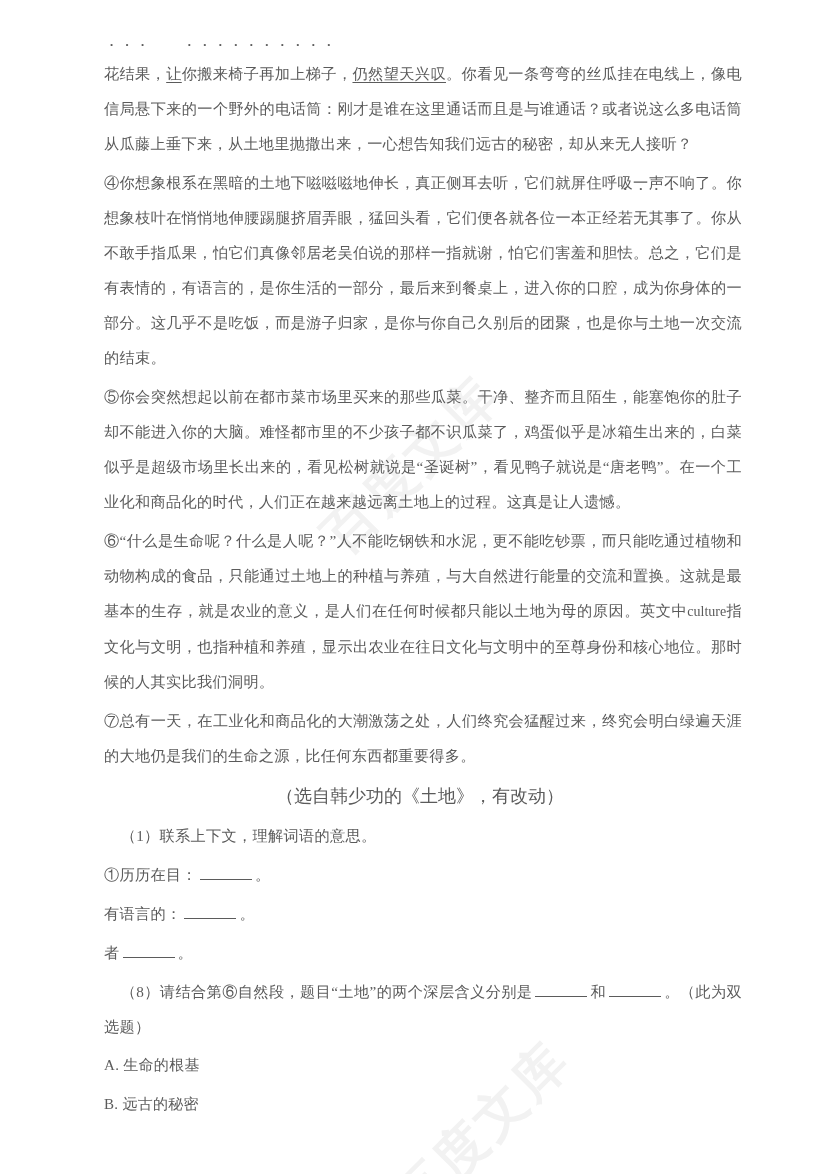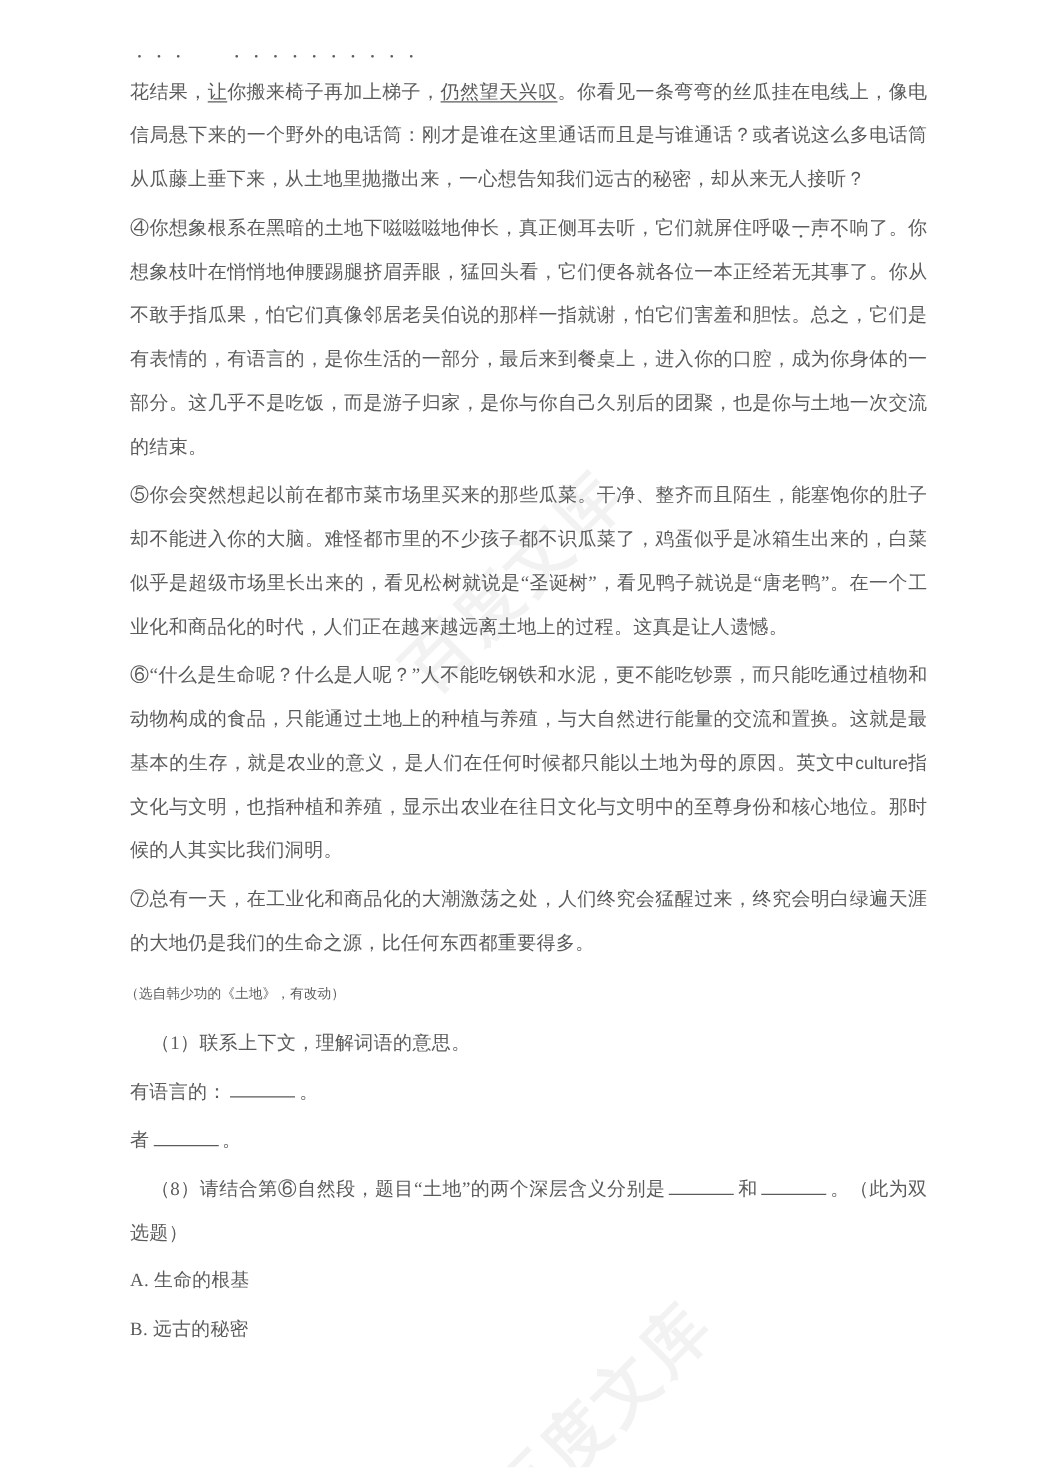--- a/index.html
+++ b/index.html
@@ -77,29 +77,29 @@
     position: absolute;
     top: -15px;
     left: 50%;
     transform: translateX(-50%);
     font-size: 9px;
     line-height: 1;
     color: #5b5b5b;
   }
 
   .mono {
-    font-family: Liberation Sans, sans-serif;
+    font-family: Liberation Serif, serif;
     font-size: 14px;
     letter-spacing: 0;
   }
 
   .attribution {
     margin-top: 6px;
-    text-align: left;
-    font-size: 11px;
+    text-align: center;
+    font-size: 18px;
     line-height: 35px;
     padding-right: 6px;
     font-family: Liberation Serif, serif;
   }
 
   .q-block { margin-top: 4px; }
   .q {
     font-size: 15.2px;
     line-height: 35px;
     text-align: justify;
@@ -137,20 +137,21 @@
     <p class="body-par"><span>⑥“什么是生命呢？什么是人呢？”人不能吃钢铁和水泥，更不能吃钞票，而只能吃通过植物和动物构成的食品，只能通过土地上的种植与养殖，与大自然进行能量的交流和置换。这就是最基本的生存，就是农业的意义，是人们在任何时候都只能以土地为母的原因。英文中</span><span class="mono">culture</span><span>指文化与文明，也指种植和养殖，显示出农业在往日文化与文明中的至尊身份和核心地位。那时候的人其实比我们洞明。</span></p>
 
     <p class="body-par">⑦总有一天，在工业化和商品化的大潮激荡之处，人们终究会猛醒过来，终究会明白绿遍天涯的大地仍是我们的生命之源，比任何东西都重要得多。</p>
 
 
     <div class="attribution">（选自韩少功的《土地》，有改动）</div>
 
     <div class="q-block">
 
       <p class="q q-indent">（1）联系上下文，理解词语的意思。</p>
+      <p class="q"><span>①历历在目：</span><span class="blank"></span><span>。</span></p>
       <p class="q"><span>有语言的：</span><span class="blank"></span><span>。</span></p>
 
       <p class="q"><span>者</span><span class="blank"></span><span>。</span></p>
 
       <p class="q q-indent"><span>（8）请结合第⑥自然段，题目“土地”的两个深层含义分别是</span><span class="blank"></span><span>和</span><span class="blank"></span><span>。（此为双选题）</span></p>
 
       <p class="opt">A. 生命的根基</p>
       <p class="opt">B. 远古的秘密</p>
 
     </div>

